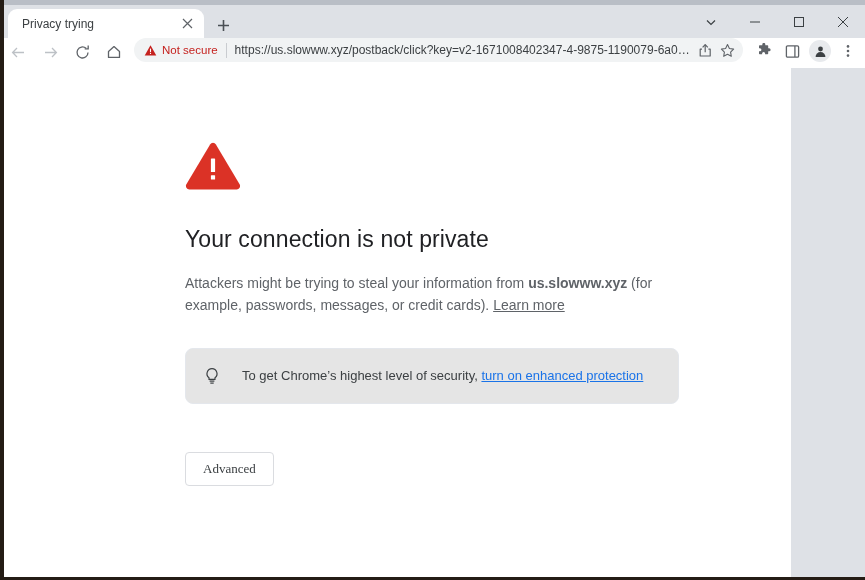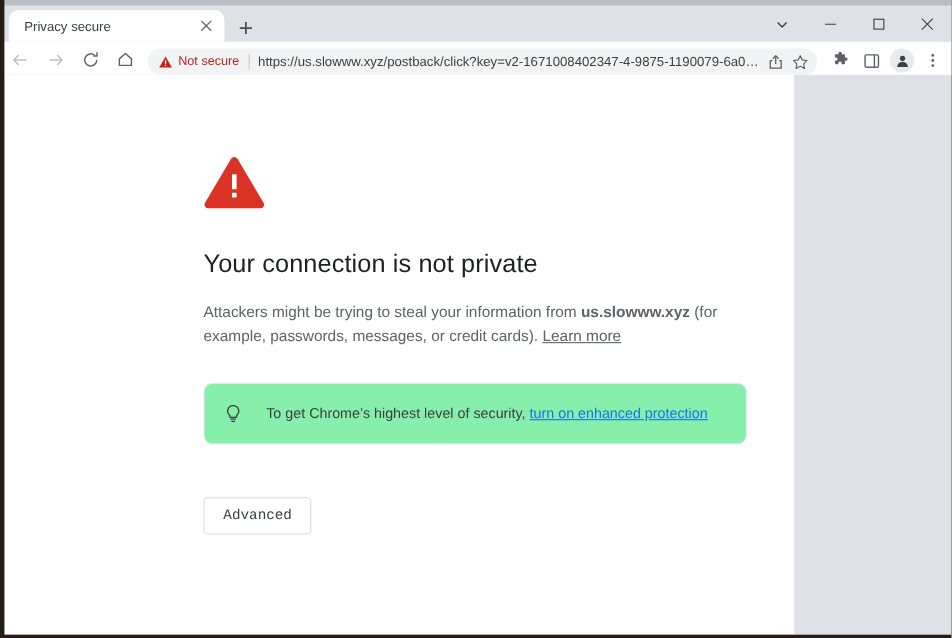--- a/index.html
+++ b/index.html
@@ -98,21 +98,21 @@
     color: #3b4043;
   }
 
   
   #toolbar {
     position: absolute;
     left: 0; top: 38px;
     width: 865px; height: 30px;
     background: #ffffff;
     display: flex;
-    align-items: flex-end;
+    align-items: flex-start;
   }
   .navbtn {
     width: 28px; height: 28px;
     margin-left: 4px;
     display: flex; align-items: center; justify-content: center;
     color: #5f6368;
     flex: none;
   }
   .navbtn.disabled { color: #bdc1c6; }
 
@@ -176,21 +176,21 @@
     border-radius: 50%;
     background: #e8eaed;
     display: flex; align-items: center; justify-content: center;
     color: #3c4043;
   }
 
   
   #content {
     position: absolute;
     left: 4px; top: 68px;
-    width: 718px; height: 509px;
+    width: 787px; height: 509px;
     background: #ffffff;
     overflow: hidden;
   }
   #interstitial {
     position: absolute;
     left: 181px; top: 73px;
     width: 500px;
   }
   #warning-triangle {
     width: 56px; height: 50px;
@@ -220,21 +220,21 @@
     font-size: 11.5px;
     color: #9aa0a6;
     margin-top: 21px;
     letter-spacing: 0.25px;
   }
 
   #notice {
     margin-top: 32px;
     width: 494px;
     box-sizing: border-box;
-    background: #86efac;
+    background: #e5e5e5;
     border: 1px solid #e4e7ec;
     border-radius: 8px;
     padding: 17px 16px;
     display: flex;
     align-items: center;
   }
   #notice-icon {
     width: 20px; height: 20px;
     flex: none;
     margin-right: 20px;
@@ -252,21 +252,21 @@
   }
 
   #actions {
     margin-top: 48px;
     width: 496px;
     display: flex;
     justify-content: space-between;
     align-items: center;
   }
   #advanced-button {
-    font-family: Liberation Mono, monospace;
+    font-family: Liberation Serif, serif;
     font-size: 13px;
     color: #3c4043;
     background: #ffffff;
     border: 1px solid #dadce0;
     border-radius: 4px;
     padding: 8px 17px;
     line-height: 1.2;
   }
   #back-button {
     font-family: "Liberation Sans", sans-serif;
@@ -283,21 +283,21 @@
 </head>
 <body>
 
 <div id="window">
 
   <div id="edge-top"></div>
 
   <div id="tabstrip">
 
     <div class="tab">
-      <span class="tab-title">Privacy secure</span>
+      <span class="tab-title">Privacy trying</span>
       <span class="tab-close">
         <svg width="11" height="11" viewBox="0 0 11 11" fill="none" stroke="currentColor" stroke-width="1.2">
           <path d="M1 1 L10 10 M10 1 L1 10"></path>
         </svg>
       </span>
     </div>
 
     <div class="newtab">
       <span>
         <svg width="13" height="13" viewBox="0 0 13 13" fill="none" stroke="currentColor" stroke-width="1.6">

